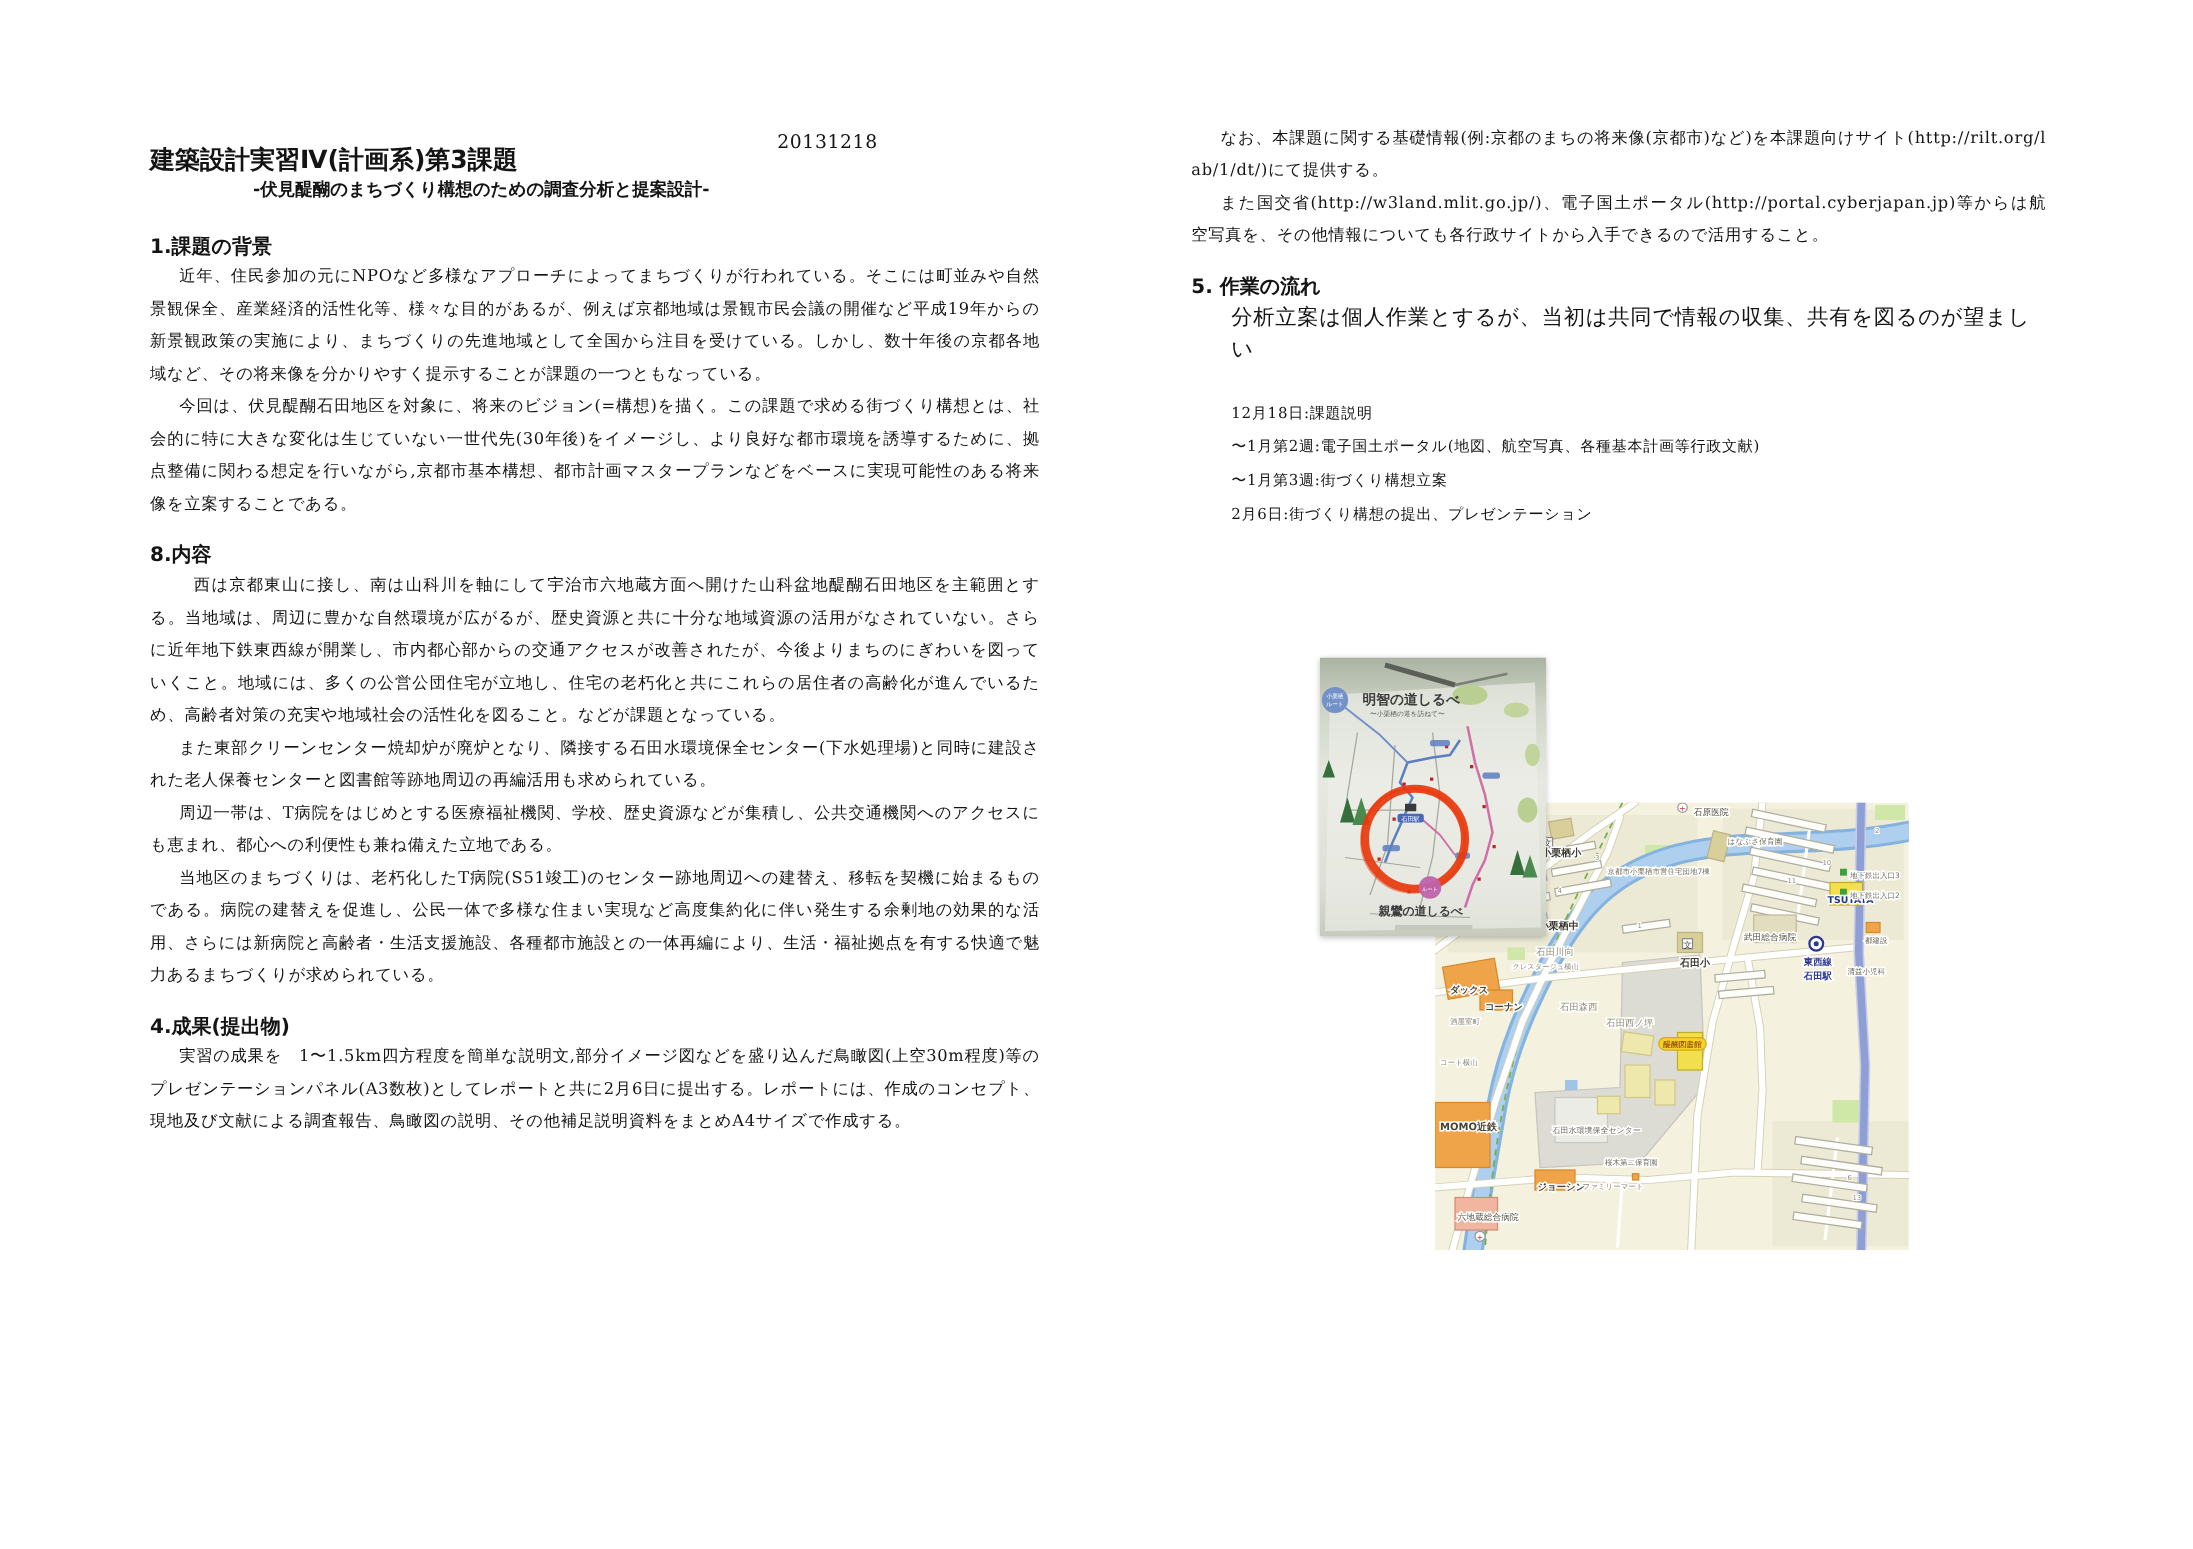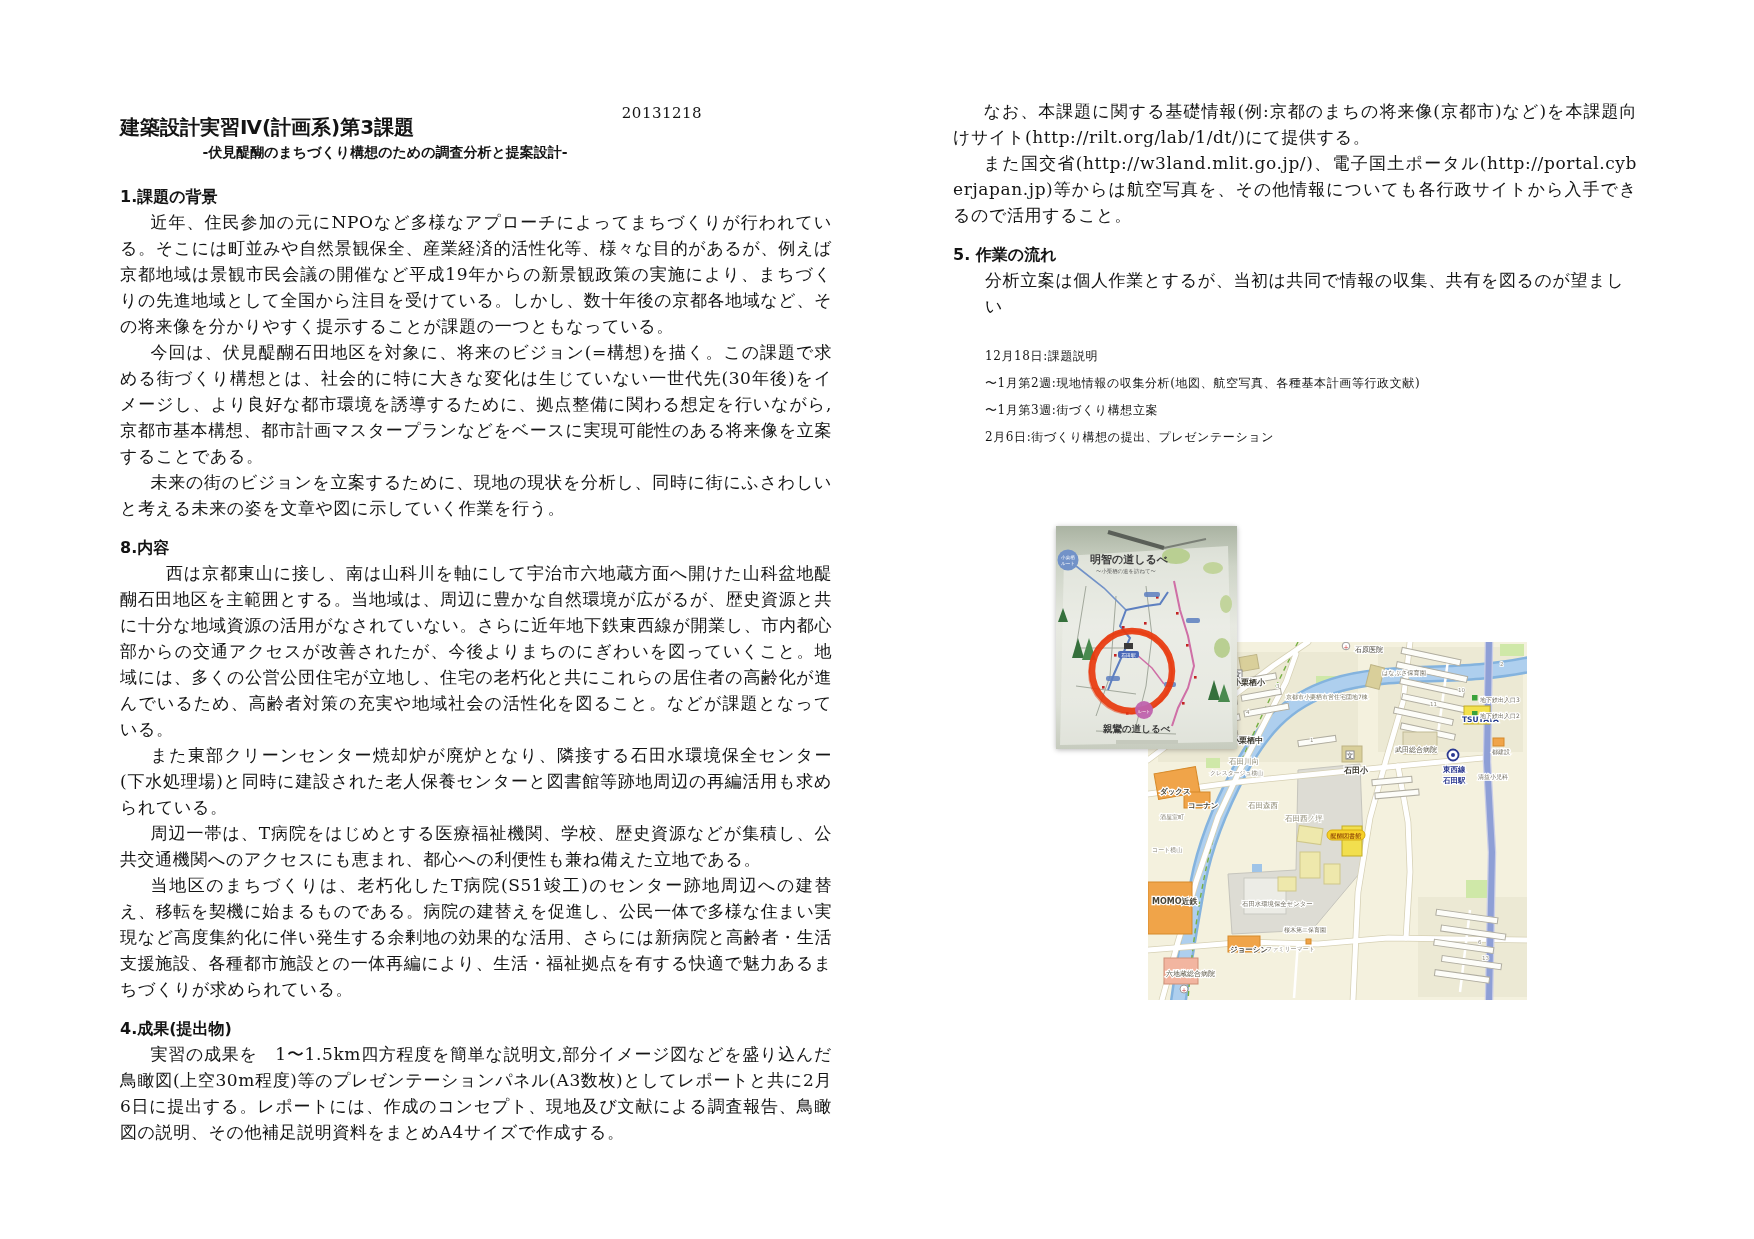--- a/index.html
+++ b/index.html
@@ -20,21 +20,21 @@
   }
   .doc-subtitle{
     font-family:"DejaVu Sans","Liberation Sans",sans-serif;font-weight:bold;
     font-size:14px;line-height:22px;text-align:center;
   }
   .sec-h{
     font-family:"DejaVu Sans","Liberation Sans",sans-serif;font-weight:bold;
     font-size:16px;line-height:24px;margin:15px 0 0 0;
   }
   p.body{
-    font-size:17px;line-height:26px;letter-spacing:.6px;margin:0;
+    font-size:13px;line-height:26px;letter-spacing:.6px;margin:0;
     text-align:justify;word-break:break-all;text-indent:1.8em;
   }
   p.body.deep{text-indent:2.7em}
   .lead{font-size:17px;line-height:26px;letter-spacing:.6px;padding-left:32px}
   .sched{margin-top:24px;padding-left:32px}
   .sched div{font-size:12px;line-height:27px;letter-spacing:.6px;white-space:nowrap}
   .first-h{margin-top:22px}
   
   .web-map{
     position:absolute;left:1148px;top:642px;width:379px;height:358px;
@@ -55,42 +55,41 @@
 <main class="col-left">
   <div class="title-wrap">
     <div class="doc-title">建築設計実習Ⅳ(計画系)第3課題</div>
     <div class="doc-subtitle">-伏見醍醐のまちづくり構想のための調査分析と提案設計-</div>
   </div>
 
   <h2 class="sec-h first-h">1.課題の背景</h2>
   <p class="body">近年、住民参加の元にNPOなど多様なアプローチによってまちづくりが行われている。そこには町並みや自然景観保全、産業経済的活性化等、様々な目的があるが、例えば京都地域は景観市民会議の開催など平成19年からの新景観政策の実施により、まちづくりの先進地域として全国から注目を受けている。しかし、数十年後の京都各地域など、その将来像を分かりやすく提示することが課題の一つともなっている。</p>
 
   <p class="body">今回は、伏見醍醐石田地区を対象に、将来のビジョン(=構想)を描く。この課題で求める街づくり構想とは、社会的に特に大きな変化は生じていない一世代先(30年後)をイメージし、より良好な都市環境を誘導するために、拠点整備に関わる想定を行いながら,京都市基本構想、都市計画マスタープランなどをベースに実現可能性のある将来像を立案することである。</p>
-  <p class="body">未来の街のビジョンを立案するために、現地の現状を分析し、同時に街にふさわしいと考える未来の姿を文章や図に示していく作業を行う。</p>
 
   <h2 class="sec-h">8.内容</h2>
   <p class="body deep">西は京都東山に接し、南は山科川を軸にして宇治市六地蔵方面へ開けた山科盆地醍醐石田地区を主範囲とする。当地域は、周辺に豊かな自然環境が広がるが、歴史資源と共に十分な地域資源の活用がなされていない。さらに近年地下鉄東西線が開業し、市内都心部からの交通アクセスが改善されたが、今後よりまちのにぎわいを図っていくこと。地域には、多くの公営公団住宅が立地し、住宅の老朽化と共にこれらの居住者の高齢化が進んでいるため、高齢者対策の充実や地域社会の活性化を図ること。などが課題となっている。</p>
   <p class="body">また東部クリーンセンター焼却炉が廃炉となり、隣接する石田水環境保全センター(下水処理場)と同時に建設された老人保養センターと図書館等跡地周辺の再編活用も求められている。</p>
   <p class="body">周辺一帯は、T病院をはじめとする医療福祉機関、学校、歴史資源などが集積し、公共交通機関へのアクセスにも恵まれ、都心への利便性も兼ね備えた立地である。</p>
   <p class="body">当地区のまちづくりは、老朽化したT病院(S51竣工)のセンター跡地周辺への建替え、移転を契機に始まるものである。病院の建替えを促進し、公民一体で多様な住まい実現など高度集約化に伴い発生する余剰地の効果的な活用、さらには新病院と高齢者・生活支援施設、各種都市施設との一体再編により、生活・福祉拠点を有する快適で魅力あるまちづくりが求められている。</p>
 
   <h2 class="sec-h">4.成果(提出物)</h2>
   <p class="body">実習の成果を　1〜1.5km四方程度を簡単な説明文,部分イメージ図などを盛り込んだ鳥瞰図(上空30m程度)等のプレゼンテーションパネル(A3数枚)としてレポートと共に2月6日に提出する。レポートには、作成のコンセプト、現地及び文献による調査報告、鳥瞰図の説明、その他補足説明資料をまとめA4サイズで作成する。</p>
 </main>
 
 <section class="col-right">
   <p class="body">なお、本課題に関する基礎情報(例:京都のまちの将来像(京都市)など)を本課題向けサイト(http://rilt.org/lab/1/dt/)にて提供する。</p>
   <p class="body">また国交省(http://w3land.mlit.go.jp/)、電子国土ポータル(http://portal.cyberjapan.jp)等からは航空写真を、その他情報についても各行政サイトから入手できるので活用すること。</p>
 
   <h2 class="sec-h">5. 作業の流れ</h2>
   <div class="lead">分析立案は個人作業とするが、当初は共同で情報の収集、共有を図るのが望ましい</div>
 
   <div class="sched">
     <div>12月18日:課題説明</div>
-    <div>〜1月第2週:現地情報の収集分析(地図、航空写真、各種基本計画等行政文献)</div>
+    <div>〜1月第2週:電子国土ポータル(地図、航空写真、各種基本計画等行政文献)</div>
     <div>〜1月第3週:街づくり構想立案</div>
     <div>2月6日:街づくり構想の提出、プレゼンテーション</div>
   </div>
 </section>
 
 <div class="web-map">
 <svg viewBox="0 0 379 358" width="379" height="358">
   <rect x="0" y="0" width="379" height="358" fill="#f4f1de"></rect>
   <rect x="10" y="10" width="200" height="110" fill="#ece9d4"></rect>
   <rect x="230" y="5" width="145" height="105" fill="#ece9d4"></rect>

